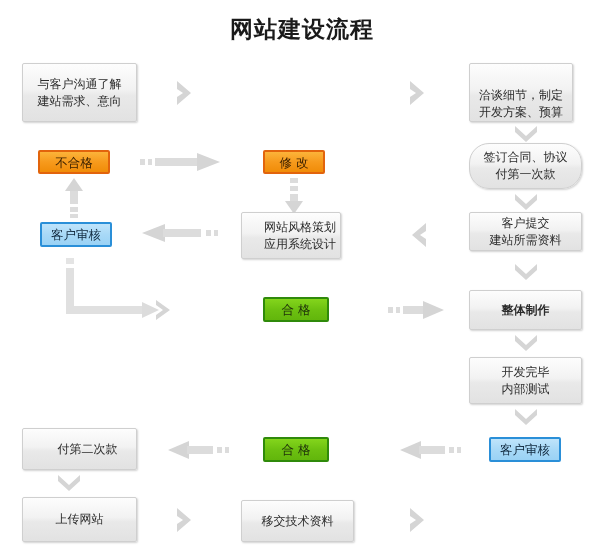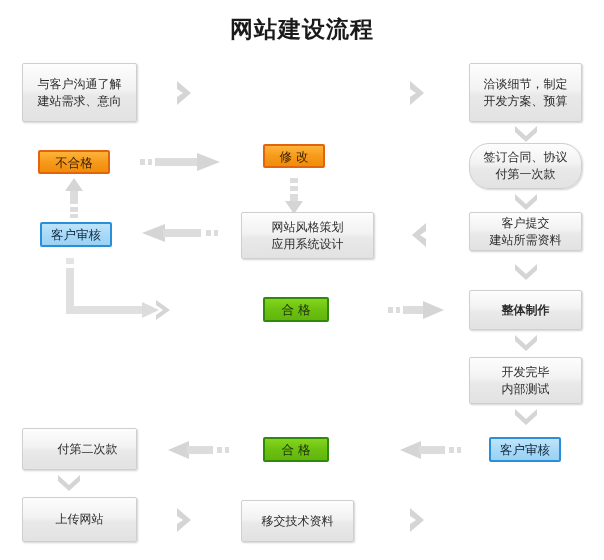--- a/index.html
+++ b/index.html
@@ -117,21 +117,21 @@
     </svg>
   </div>
 
 
   <div class="chev" style="left:405px; top:79px; width:26px; height:28px;">
     <svg width="26" height="28" viewBox="0 0 26 28">
       <path d="M5 2 L19 14 L5 26 L5 18 L11 14 L5 10 Z" fill="#d5d5d5"></path>
     </svg>
   </div>
 
-  <div class="node" style="left:469px; top:63px; width:113px; height:59px;">
+  <div class="node" style="left:469px; top:63px; width:104px; height:59px;align-items:flex-end;">
     <span class="txt">洽谈细节，制定
 开发方案、预算</span>
   </div>
 
   <div class="chev" style="left:513px; top:124px; width:26px; height:19px;">
     <svg width="26" height="19" viewBox="0 0 26 19">
       <path d="M2 2 L13 12 L24 2 L24 8 L13 18 L2 8 Z" fill="#d5d5d5"></path>
     </svg>
   </div>
 
@@ -141,21 +141,21 @@
 
   <div class="darrow" style="left:140px; top:153px; width:82px; height:18px;">
     <svg width="82" height="18" viewBox="0 0 82 18">
       <rect x="0" y="6" width="5" height="6" fill="#dcdcdc"></rect>
       <rect x="8" y="6" width="4" height="6" fill="#dcdcdc"></rect>
       <rect x="15" y="5" width="44" height="8" fill="#dcdcdc"></rect>
       <path d="M57 0 L80 9 L57 18 Z" fill="#d5d5d5"></path>
     </svg>
   </div>
 
-  <div class="badge badge-orange" style="left:263px; top:144px; width:62px; height:24px;">
+  <div class="badge badge-orange" style="left:263px; top:150px; width:62px; height:24px;">
     <span>修  改</span>
   </div>
 
   <div class="node" style="left:469px; top:143px; width:113px; height:46px;border-radius:20px;">
     <span class="txt">签订合同、协议
 付第一次款</span>
   </div>
 
   <div class="chev" style="left:513px; top:192px; width:26px; height:19px;">
     <svg width="26" height="19" viewBox="0 0 26 19">
@@ -187,21 +187,21 @@
 
   <div class="darrow" style="left:140px; top:224px; width:82px; height:18px;">
     <svg width="82" height="18" viewBox="0 0 82 18">
       <path d="M25 0 L2 9 L25 18 Z" fill="#d5d5d5"></path>
       <rect x="23" y="5" width="38" height="8" fill="#dcdcdc"></rect>
       <rect x="66" y="6" width="5" height="6" fill="#dcdcdc"></rect>
       <rect x="74" y="6" width="4" height="6" fill="#dcdcdc"></rect>
     </svg>
   </div>
 
-  <div class="node" style="left:241px; top:212px; width:133px; height:47px;">
+  <div class="node" style="left:241px; top:212px; width:100px; height:47px;justify-content:flex-end;">
     <span class="txt">网站风格策划
 应用系统设计</span>
   </div>
 
   <div class="chev" style="left:405px; top:221px; width:26px; height:28px;">
     <svg width="26" height="28" viewBox="0 0 26 28">
       <path d="M21 2 L7 14 L21 26 L21 18 L15 14 L21 10 Z" fill="#d5d5d5"></path>
     </svg>
   </div>
 

